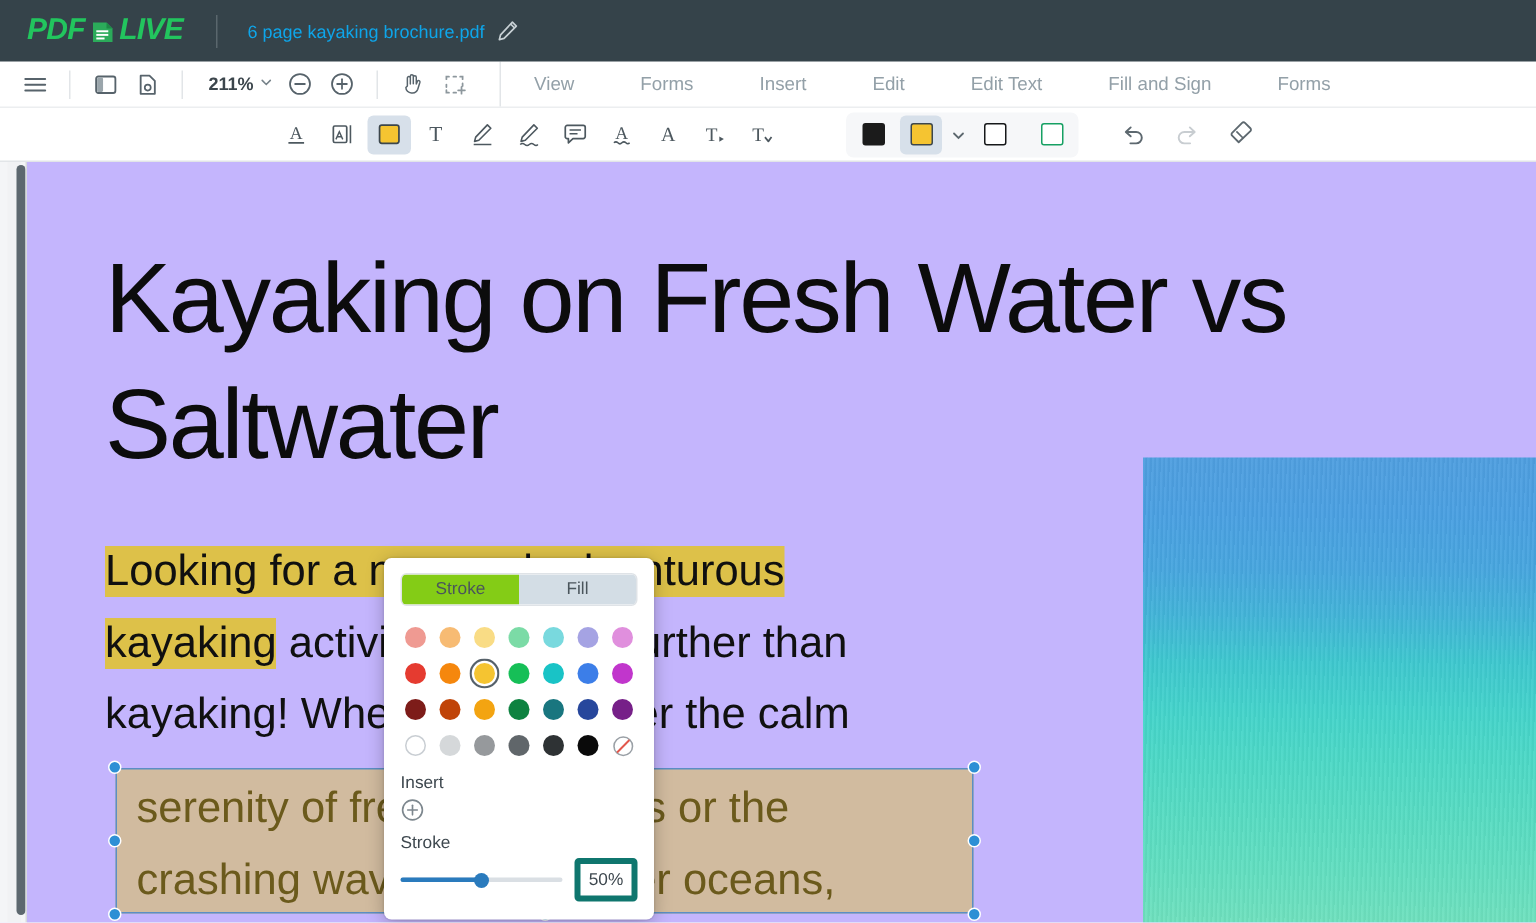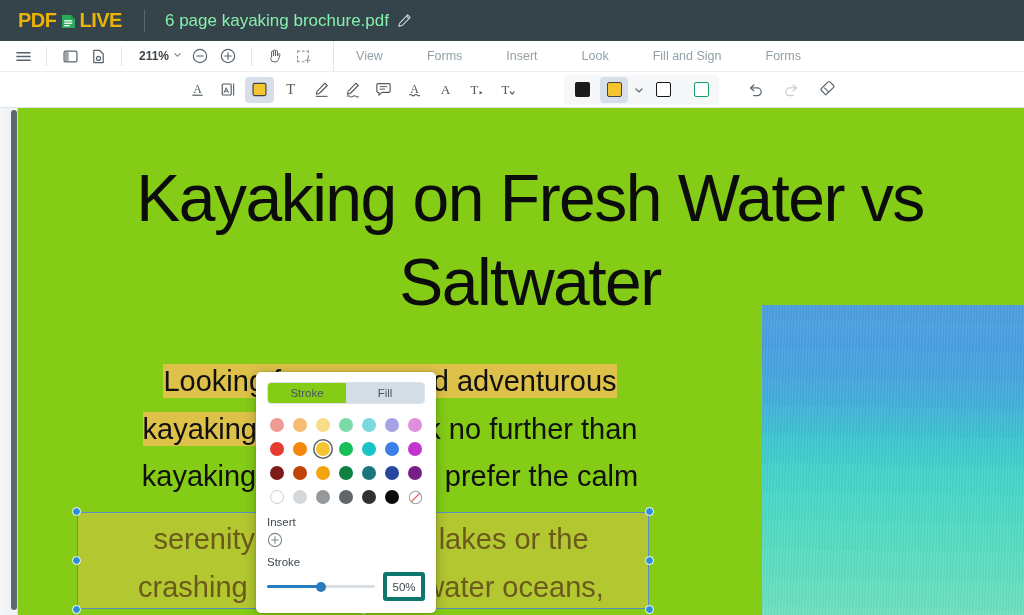--- a/index.html
+++ b/index.html
@@ -15,39 +15,39 @@
     height: 41px;
     background: #35434a;
     display: flex;
     align-items: center;
     padding: 0 18px;
     position: relative;
     z-index: 60;
   }
   .logo {
     display: flex; align-items: center;
-    font-weight: bold; 
+    font-weight: bold; font-style: italic;
     font-size: 20px; letter-spacing: -0.5px;
-    color: #eab308;
+    color: #22c55e;
   }
   .logo-doc {
     display: inline-block;
     width: 19px; height: 19px;
     margin: 0 2px 0 2px;
     position: relative;
     top: 1px;
   }
   .logo-divider {
     width: 1px; height: 22px;
     background: #5a676d;
     margin: 0 20px 0 22px;
   }
   .doc-title {
-    color: #86efac;
-    font-size: 17px;
+    color: #0ea5e9;
+    font-size: 12px;
     text-align: center;
   }
   .edit-pencil {
     margin-left: 8px;
     display: inline-block;
     position: relative; top: 2px;
   }
 
   
   .toolrow1 {
@@ -163,23 +163,22 @@
     position: absolute;
     left: 6px; top: 2px;
     width: 6px; height: 500px;
     background: #5d686f;
     border-radius: 3px;
   }
   .page {
     position: absolute;
     left: 18px; top: 0;
     width: 1006px; height: 507px;
-    background: #84cc16;
+    background: #c4b5fd;
     box-shadow: -1px 0 0 #d7dadd;
-    text-align: center;
   }
   .heading {
     position: absolute;
     left: 52px; top: 48px;
     width: 920px;
     font-size: 66px;
     line-height: 84px;
     color: #0c0c0c;
     letter-spacing: -1.5px;
     font-weight: normal;
@@ -433,21 +432,22 @@
       </g>
       <line x1="15.2" y1="12.2" x2="15.2" y2="17.2" stroke="#8d979d" stroke-width="1.3" stroke-linecap="round"></line>
       <line x1="12.7" y1="14.7" x2="17.7" y2="14.7" stroke="#8d979d" stroke-width="1.3" stroke-linecap="round"></line>
     </svg>
   </div>
 
   <div class="tabs">
     <div class="tab">View</div>
     <div class="tab">Forms</div>
     <div class="tab">Insert</div>
-    <div class="tab">Look</div>
+    <div class="tab">Edit</div>
+    <div class="tab">Edit Text</div>
     <div class="tab">Fill and Sign</div>
     <div class="tab">Forms</div>
   </div>
 </div>
 
 <div class="toolrow2">
   <div class="annot-tools">
 
     <div class="atool">
       <svg width="19" height="19" viewBox="0 0 20 20">

